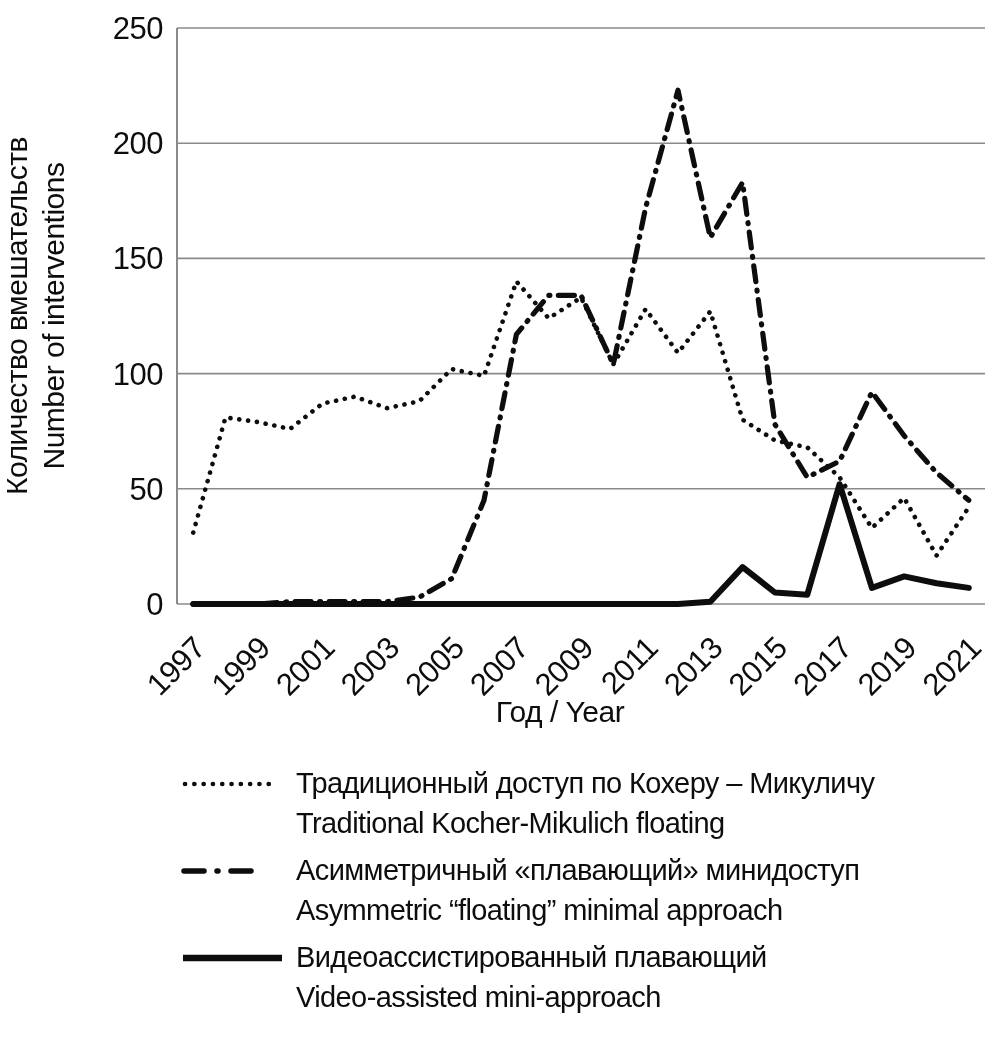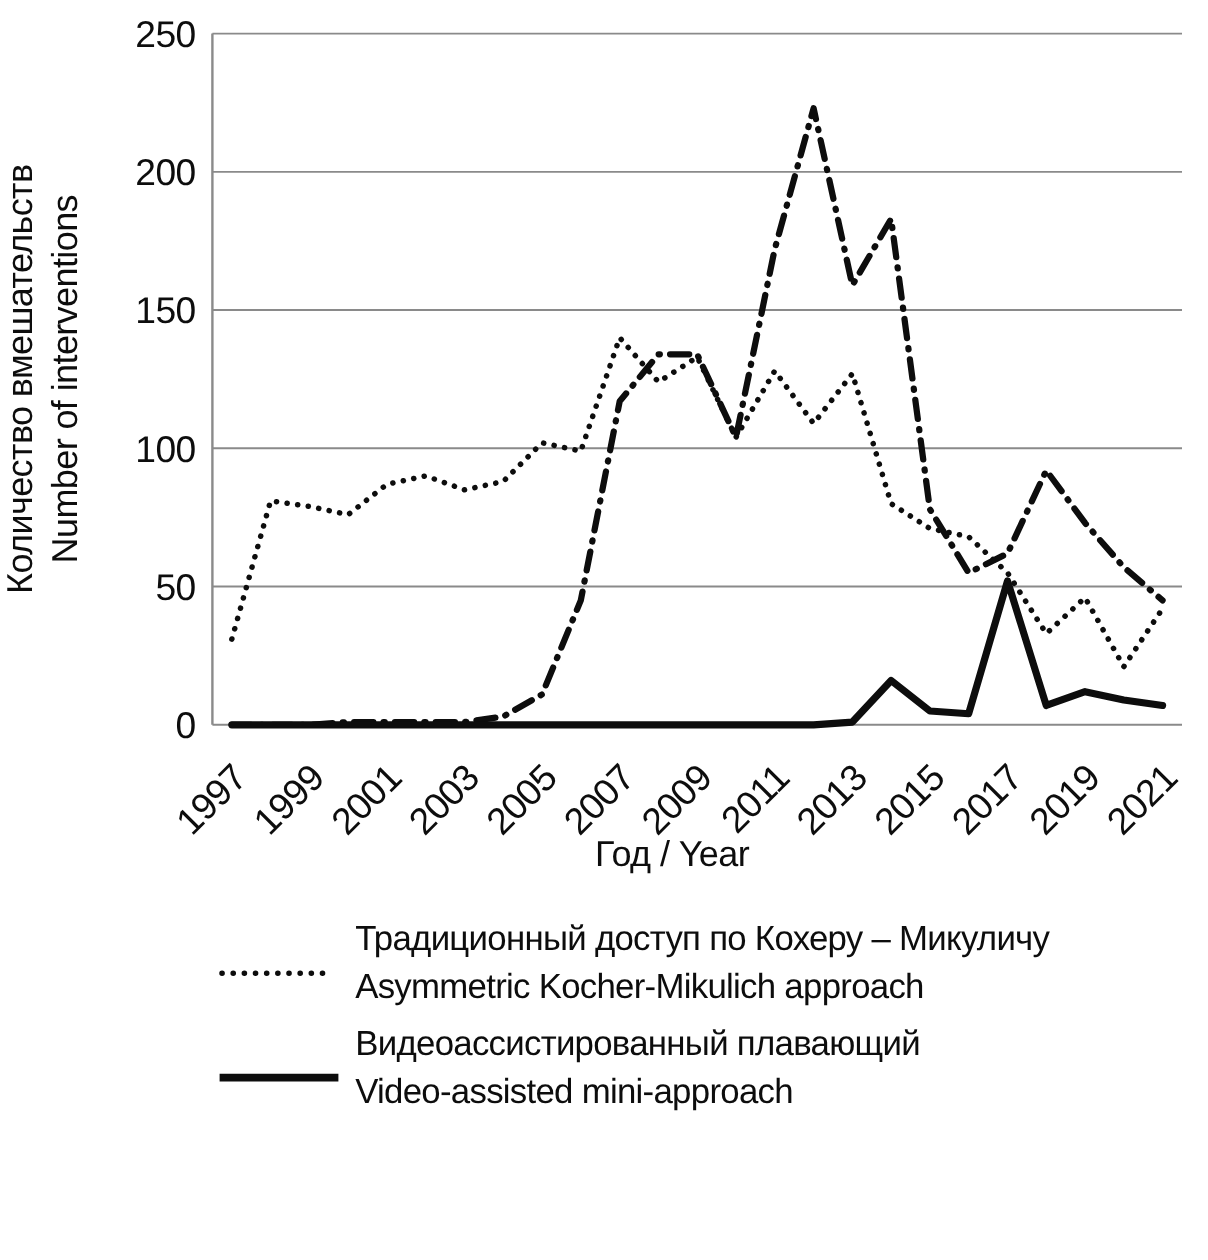--- a/index.html
+++ b/index.html
@@ -5,21 +5,21 @@
   html,body{margin:0;padding:0;background:#ffffff;}
   #stage{
     position:relative;width:1007px;height:1050px;background:#ffffff;
     font-family:"Liberation Sans",sans-serif;color:#0d0d0d;overflow:hidden;
   }
   #chart-svg{position:absolute;left:0;top:0;}
   .svg-label{font-family:"Liberation Sans",sans-serif;fill:#0d0d0d;letter-spacing:-0.5px;}
   #legend{
     position:absolute;left:180px;top:763px;width:820px;
   }
-  .legend-row{display:flex;align-items:center;margin-bottom:7px;}
+  .legend-row{display:flex;align-items:flex-start;margin-bottom:7px;}
   .legend-swatch{width:102px;flex:0 0 102px;margin-right:14px;margin-top:16px;}
   .legend-text{font-size:29px;line-height:40px;letter-spacing:-0.6px;white-space:nowrap;}
 </style>
 </head>
 <body>
 
 <div id="stage">
 
   <svg id="chart-svg" width="1007" height="758" viewBox="0 0 1007 758">
 
@@ -68,24 +68,33 @@
   </svg>
 
   <div id="legend">
 
     <div class="legend-row">
       <svg class="legend-swatch" height="10" viewBox="0 0 102 10">
         <line x1="5" y1="5" x2="98" y2="5" stroke="#0d0d0d" stroke-width="4.6" stroke-linecap="round" stroke-dasharray="0.1 9.2"></line>
       </svg>
       <div class="legend-text">
         <div>Традиционный доступ по Кохеру – Микуличу</div>
-        <div>Asymmetric Kocher-Mikulich approach</div>
+        <div>Traditional Kocher-Mikulich floating</div>
       </div>
     </div>
 
+    <div class="legend-row">
+      <svg class="legend-swatch" height="10" viewBox="0 0 102 10">
+        <line x1="4" y1="5" x2="84" y2="5" stroke="#0d0d0d" stroke-width="5.5" stroke-linecap="round" stroke-dasharray="20 13 1 13"></line>
+      </svg>
+      <div class="legend-text">
+        <div>Асимметричный «плавающий» минидоступ</div>
+        <div>Asymmetric “floating” minimal approach</div>
+      </div>
+    </div>
 
     <div class="legend-row">
       <svg class="legend-swatch" height="10" viewBox="0 0 102 10">
         <line x1="3" y1="5" x2="113" y2="5" stroke="#0d0d0d" stroke-width="6.5"></line>
       </svg>
       <div class="legend-text">
         <div>Видеоассистированный плавающий</div>
         <div>Video-assisted mini-approach</div>
       </div>
     </div>

